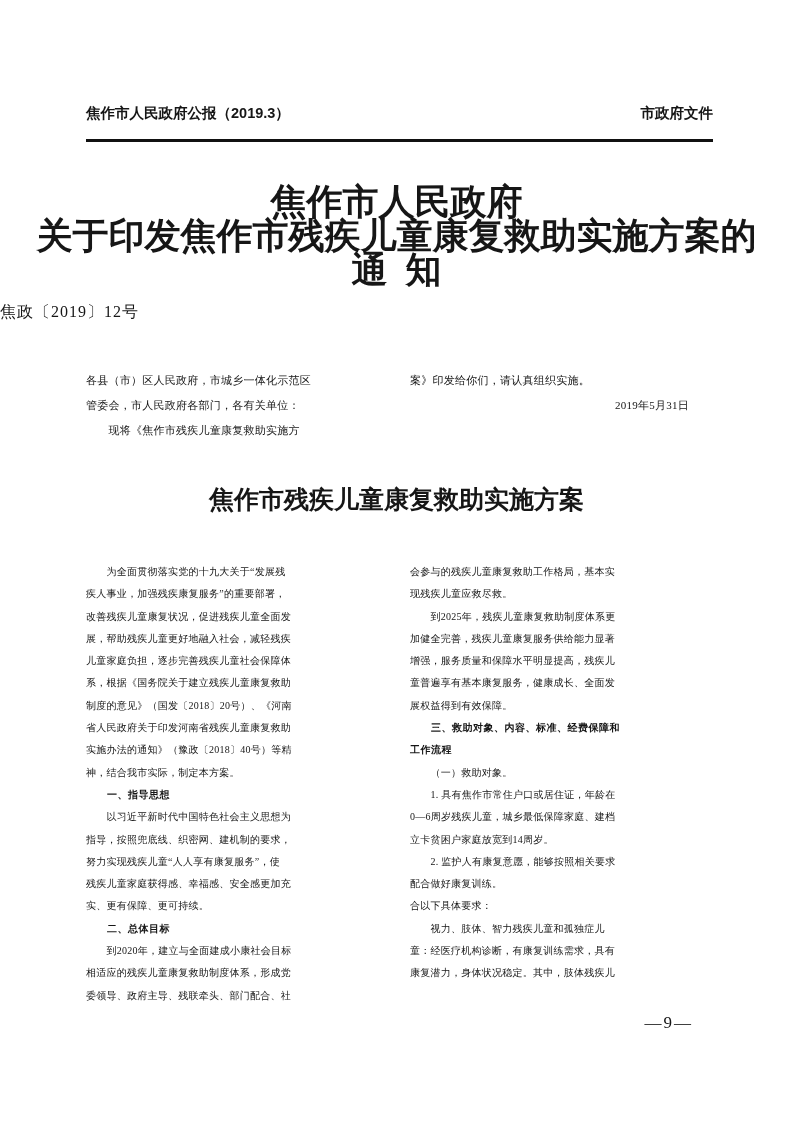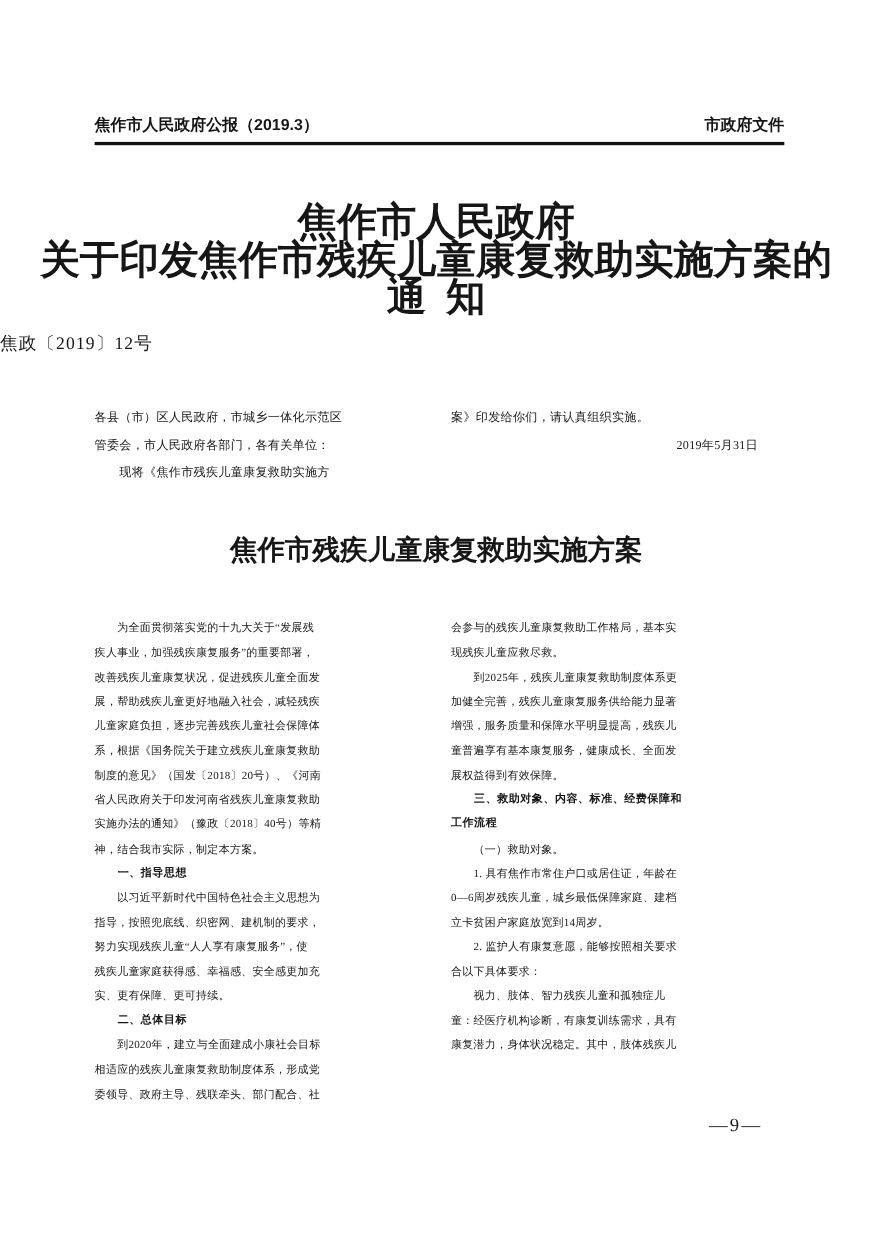--- a/index.html
+++ b/index.html
@@ -22,21 +22,21 @@
     position: absolute;
     top: 104px;
     left: 86px;
     width: 627px;
     display: flex;
     justify-content: space-between;
     align-items: baseline;
     font-family: "Liberation Sans", "DejaVu Sans", sans-serif;
     font-weight: bold;
     font-size: 14.5px;
-    padding-bottom: 6px;
+    padding-bottom: 16px;
     border-bottom: 3px solid #111111;
   }
 
   
   .notice-title {
     position: absolute;
     top: 185px;
     left: 0;
     width: 793px;
     text-align: center;
@@ -85,21 +85,21 @@
     font-size: 10px;
     line-height: 22.3px;
     letter-spacing: 0.25px;
   }
   .body-left  { left: 86px;  width: 305px; }
   .body-right { left: 410px; width: 305px; }
 
   .line { white-space: nowrap; }
   .line.bold {
     font-weight: bold;
-    font-family: Liberation Mono, monospace;
+    font-family: Liberation Sans, sans-serif;
     letter-spacing: 0.5px;
   }
   .line.kaiti {
     font-family: "Liberation Serif", "DejaVu Serif", serif;
   }
 
   .page-number {
     position: absolute;
     top: 1013px;
     left: 0;
@@ -171,20 +171,21 @@
       <div class="line">增强，服务质量和保障水平明显提高，残疾儿</div>
       <div class="line">童普遍享有基本康复服务，健康成长、全面发</div>
       <div class="line">展权益得到有效保障。</div>
       <div class="line bold">　　三、救助对象、内容、标准、经费保障和</div>
       <div class="line bold">工作流程</div>
       <div class="line kaiti">　　（一）救助对象。</div>
       <div class="line">　　1. 具有焦作市常住户口或居住证，年龄在</div>
       <div class="line">0—6周岁残疾儿童，城乡最低保障家庭、建档</div>
       <div class="line">立卡贫困户家庭放宽到14周岁。</div>
       <div class="line">　　2. 监护人有康复意愿，能够按照相关要求</div>
+      <div class="line">配合做好康复训练。</div>
       <div class="line">合以下具体要求：</div>
       <div class="line">　　视力、肢体、智力残疾儿童和孤独症儿</div>
       <div class="line">童：经医疗机构诊断，有康复训练需求，具有</div>
       <div class="line">康复潜力，身体状况稳定。其中，肢体残疾儿</div>
     </div>
 
   <div class="page-number">—9—</div>
 
 </div>
 

